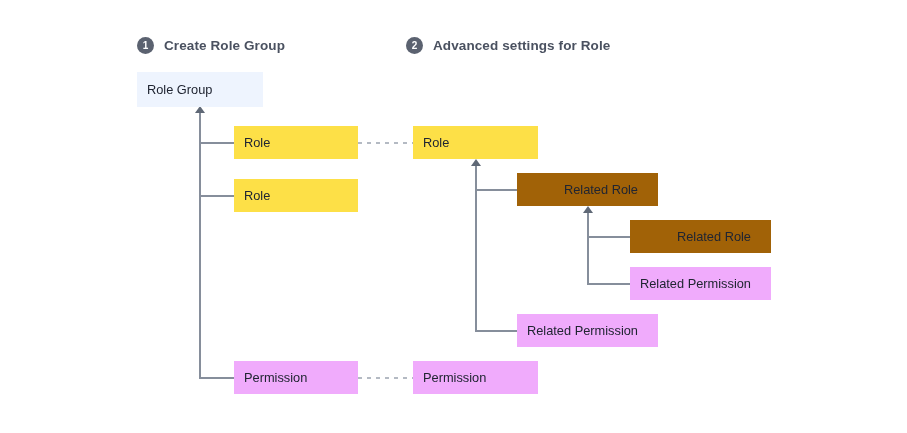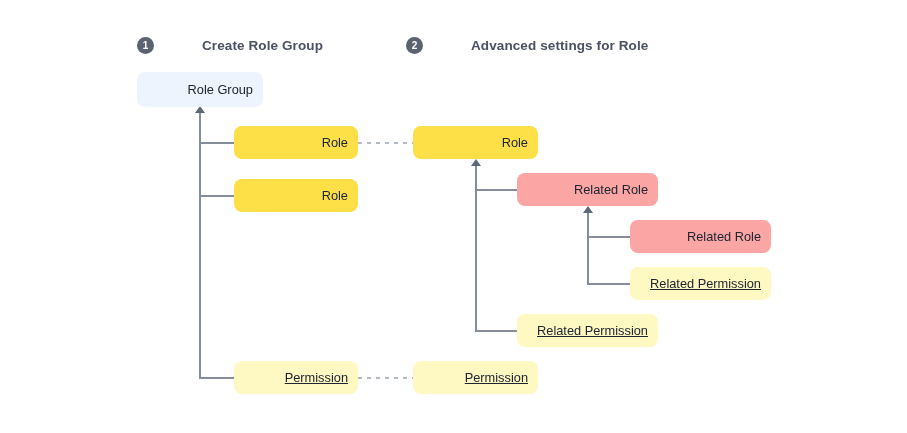--- a/index.html
+++ b/index.html
@@ -34,40 +34,39 @@
     line-height: 17px;
     text-align: center;
     font-weight: 600;
     flex: 0 0 auto;
   }
   .step-label {
     font-size: 13.5px;
     color: #4a5160;
     font-weight: 600;
     letter-spacing: .1px;
-    margin-left: 38px;
   }
 
   
   .node {
     position: absolute;
-    border-radius: 8px;
+    border-radius: 0;
     display: flex;
     align-items: center;
-    justify-content: flex-end;
+    justify-content: flex-start;
     font-size: 12.8px;
     color: #202532;
     box-sizing: border-box;
     padding: 0 10px;
     text-align: center;
   }
   .node.blue  { background: #eef4fe; }
   .node.gray  { background: #fde047; }
-  .node.peach { background: #fca5a5; padding-left: 47px; }
-  .node.green { background: #fef9c3; text-decoration: underline; }
+  .node.peach { background: #a16207; padding-left: 47px; }
+  .node.green { background: #f0abfc; }
 
   
   .line {
     position: absolute;
     background: #868e9b;
   }
   .vline { width: 2px; }
   .hline { height: 2px; }
 
   .arrow {

